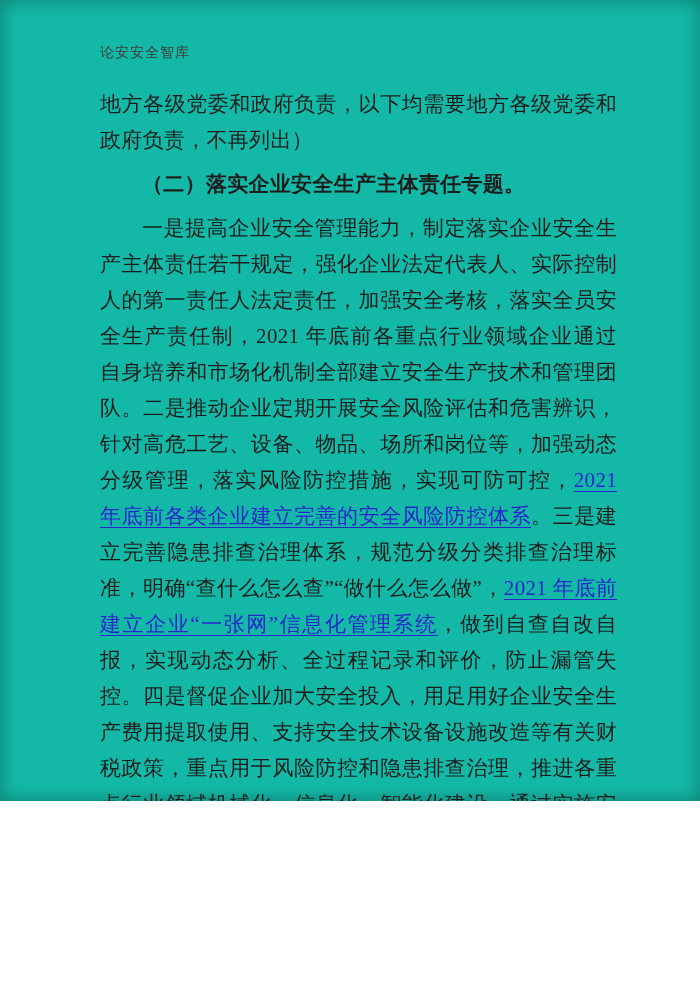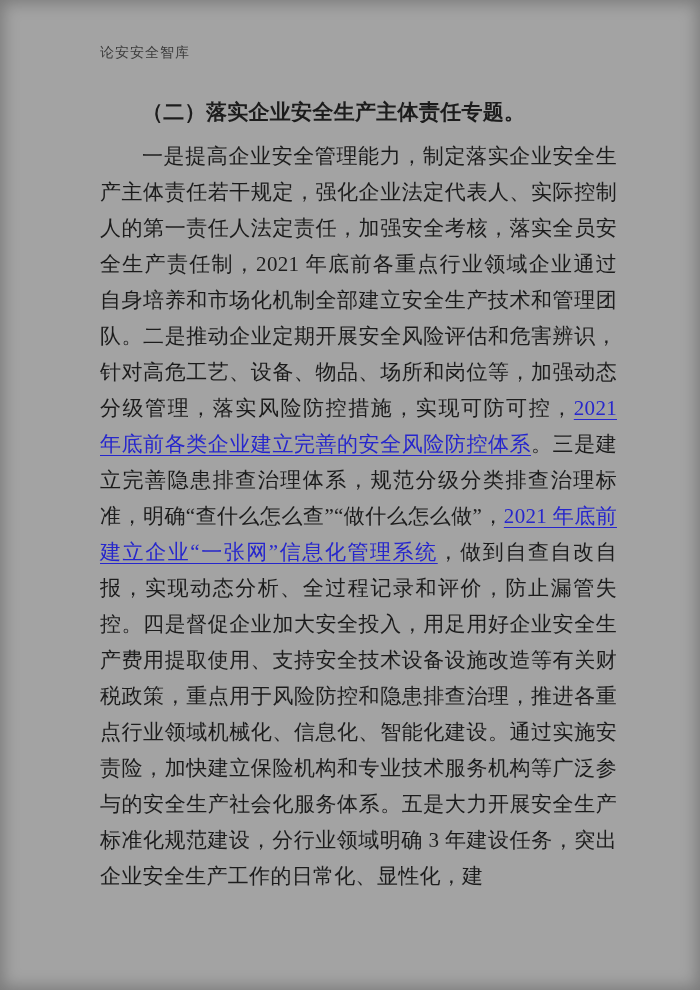--- a/index.html
+++ b/index.html
@@ -1,20 +1,20 @@
 <!DOCTYPE html>
 <html><head>
 <meta charset="utf-8">
 <style>
   html, body { margin: 0; padding: 0; background: #ffffff; }
   .page {
     position: relative;
     width: 700px;
-    height: 990px;
-    background: #a3a3a3;
+    height: 801px;
+    background: #14b8a6;
     box-shadow: inset 0 0 16px 3px rgba(0,0,0,0.26);
     overflow: hidden;
     font-family: "Liberation Serif", "DejaVu Serif", serif;
   }
   .brand {
     position: absolute;
     left: 100px;
     top: 44px;
     font-size: 14px;
     letter-spacing: 1px;
@@ -39,16 +39,17 @@
     text-decoration-thickness: 1px;
     text-underline-offset: 4px;
   }
 </style>
 </head>
 <body>
 
 <div class="page">
   <div class="brand">论安安全智库</div>
   <div class="doc">
+      <p><span>地方各级党委和政府负责，以下均需要地方各级党委和政府负责，不再列出）</span></p>
       <p class="indent bold"><span>（二）落实企业安全生产主体责任专题。</span></p>
       <p class="indent"><span>一是提高企业安全管理能力，制定落实企业安全生产主体责任若干规定，强化企业法定代表人、实际控制人的第一责任人法定责任，加强安全考核，落实全员安全生产责任制，2021 年底前各重点行业领域企业通过自身培养和市场化机制全部建立安全生产技术和管理团队。二是推动企业定期开展安全风险评估和危害辨识，针对高危工艺、设备、物品、场所和岗位等，加强动态分级管理，落实风险防控措施，实现可防可控，</span><span class="link" style="color: rgb(38, 38, 204);">2021 年底前各类企业建立完善的安全风险防控体系</span><span>。三是建立完善隐患排查治理体系，规范分级分类排查治理标准，明确“查什么怎么查”“做什么怎么做”，</span><span class="link" style="color: rgb(38, 38, 204);">2021 年底前建立企业“一张网”信息化管理系统</span><span>，做到自查自改自报，实现动态分析、全过程记录和评价，防止漏管失控。四是督促企业加大安全投入，用足用好企业安全生产费用提取使用、支持安全技术设备设施改造等有关财税政策，重点用于风险防控和隐患排查治理，推进各重点行业领域机械化、信息化、智能化建设。通过实施安责险，加快建立保险机构和专业技术服务机构等广泛参与的安全生产社会化服务体系。五是大力开展安全生产标准化规范建设，分行业领域明确 3 年建设任务，突出企业安全生产工作的日常化、显性化，建</span></p>
     </div>
 </div>
 
 </body></html>

